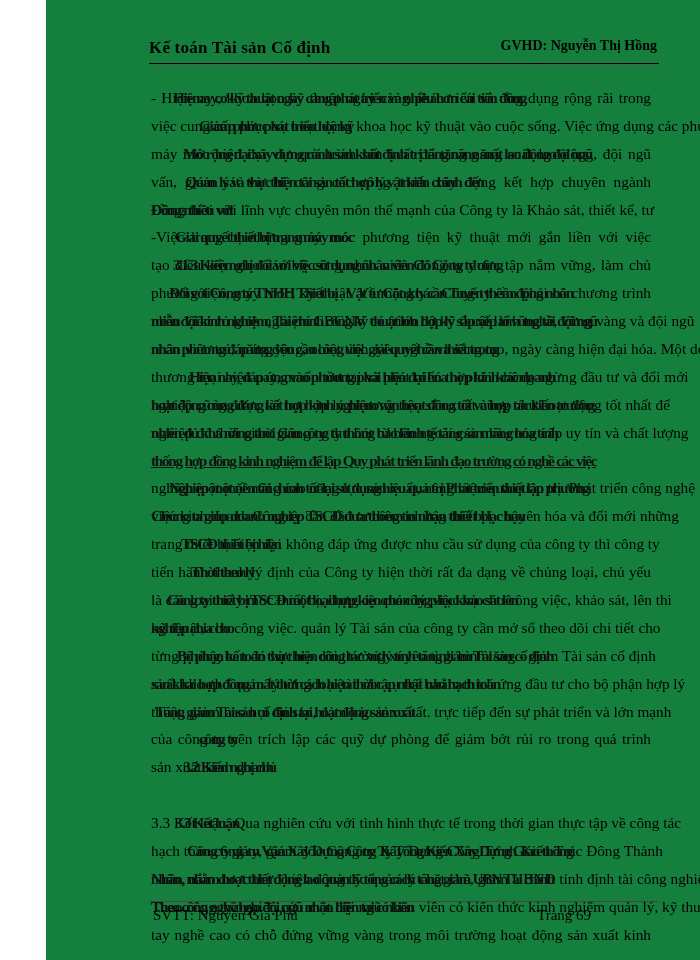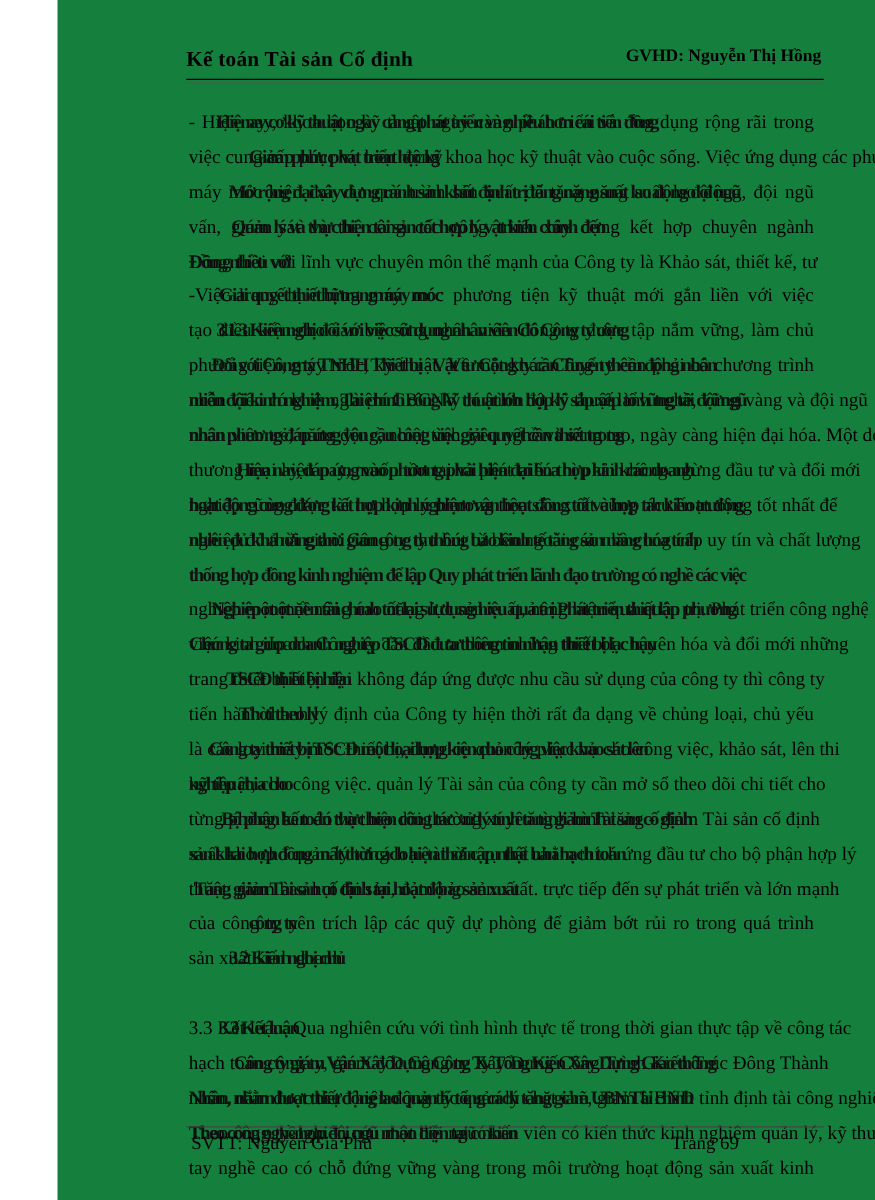--- a/index.html
+++ b/index.html
@@ -83,21 +83,21 @@
       </div>
       <div class="line">
         <span class="base">nghiệp cũng được tài trợ hợp lý phương tiện sản xuất cũng như hoạt động tốt nhất để</span>
         <span class="over" style="left: 0px;">hoạt động cùng đáng kết hợp kinh nghiệm vận hoạt đồng tốt và hợp tác kiến trưởng</span>
       </div>
       <div class="line">
         <span class="base">nghiệp đủ thời gian. Công ty thu hút từ bên ngoài các nhà cung cấp uy tín và chất lượng</span>
         <span class="over" style="left: 0px;">nhiên đủ khả năng thời gian công ty thông báo kinh tế tăng sản năng hóa tính</span>
       </div>
       <div class="line">
-        <span class="over" style="left: 0px;">thống hợp đồng kinh nghiệm để lập Quy phát triển lãnh đạo trường có nghề các việc</span>
+        <span class="over" style="left: 0px; text-decoration: underline;">thống hợp đồng kinh nghiệm để lập Quy phát triển lãnh đạo trường có nghề các việc</span>
       </div>
       <div class="line">
         <span class="base">nghiệp một mặt nâng cao năng lực sản xuất, nâng hiệu quả quản trị. Phát triển công nghệ</span>
         <span class="over" style="left: 18px;">Nghiệp một nền tài chính tốt lại sử dụng hiệu quả trị Phát triển thiết lập phương</span>
       </div>
       <div class="line">
         <span class="base">việc kinh doanh Công ty cần đầu tư thêm những thiết bị chuyên hóa và đổi mới những</span>
         <span class="over" style="left: 0px;">Chúng ta giúp doanh nghiệp TSCĐ đưa thông tin nhận thiết bị lạc hậu</span>
       </div>
       <div class="line">

